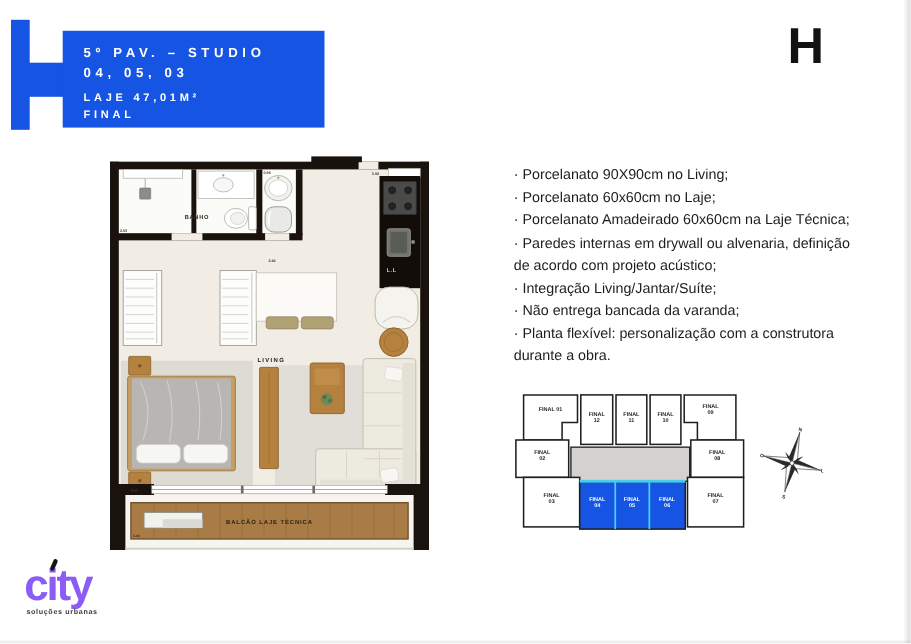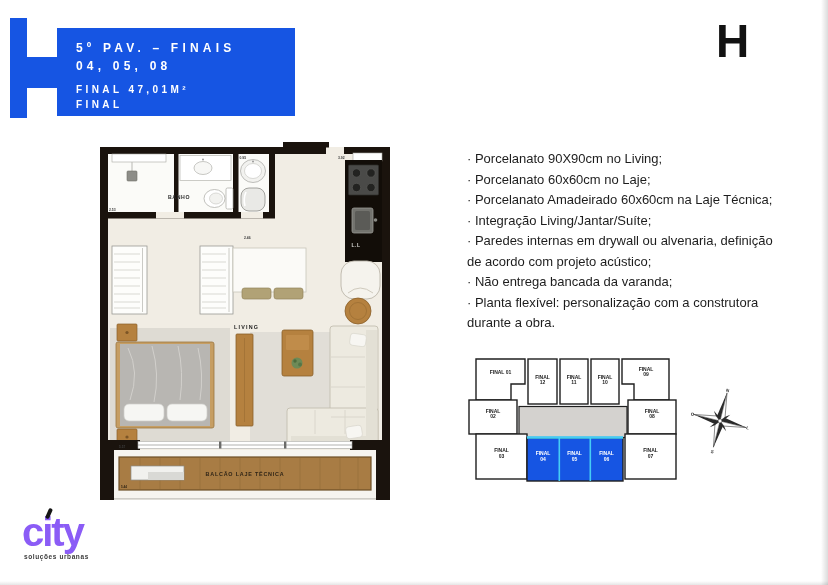--- a/index.html
+++ b/index.html
@@ -48,24 +48,24 @@
               background:linear-gradient(to bottom,rgba(0,0,0,0),rgba(0,0,0,0.10));}
 </style>
 </head>
 <body>
 
 <div class="page">
 
   <div class="h-bar" style="background-color: rgb(22, 85, 227);"></div>
   <div class="h-stub" style="background-color: rgb(22, 85, 227);"></div>
   <div class="header-box" style="background-color: rgb(22, 85, 227);">
-    <div class="hdr-line lg">5º PAV. – FINAIS</div>
-    <div class="hdr-line lg">04, 05, 08</div>
+    <div class="hdr-line lg">5º PAV. – STUDIO</div>
+    <div class="hdr-line lg">04, 05, 03</div>
     <div class="hdr-gap"></div>
-    <div class="hdr-line sm">FINAL 47,01M²</div>
+    <div class="hdr-line sm">LAJE 47,01M²</div>
     <div class="hdr-line sm">FINAL</div>
   </div>
 
   <div class="corner-h">H</div>
 
   <svg class="floorplan" width="290" height="365" viewBox="0 0 290 365">
 
     <g>
       <rect x="3" y="5" width="284" height="303" fill="#f1ede4"></rect>
       <rect x="8" y="12" width="125" height="58" fill="#fbfbf8"></rect>
@@ -230,22 +230,22 @@
       <text x="144" y="96.5">2.46</text>
       <text x="19" y="305.5" font-size="3.2">5.57</text>
       <text x="21" y="346" font-size="3" fill="#2f2416">5.44</text>
     </g>
   </svg>
 
   <div class="specs">
     <div class="spec-item">· Porcelanato 90X90cm no Living;</div>
     <div class="spec-item">· Porcelanato 60x60cm no Laje;</div>
     <div class="spec-item">· Porcelanato Amadeirado 60x60cm na Laje Técnica;</div>
+    <div class="spec-item">· Paredes internas em drywall ou alvenaria, definição de acordo com projeto acústico;</div>
     <div class="spec-item">· Integração Living/Jantar/Suíte;</div>
-    <div class="spec-item">· Paredes internas em drywall ou alvenaria, definição de acordo com projeto acústico;</div>
     <div class="spec-item">· Não entrega bancada da varanda;</div>
     <div class="spec-item">· Planta flexível: personalização com a construtora durante a obra.</div>
   </div>
 
   <svg class="keyplan" width="215" height="135" viewBox="0 0 215 135">
     <g>
       <polygon class="kp-cell" points="11,8 60,8 60,33 46,33 46,49 11,49"></polygon>
       <text class="kp-label" x="35.5" y="22.5"><tspan x="35.5">FINAL 01</tspan></text>
     </g>
     <g>

